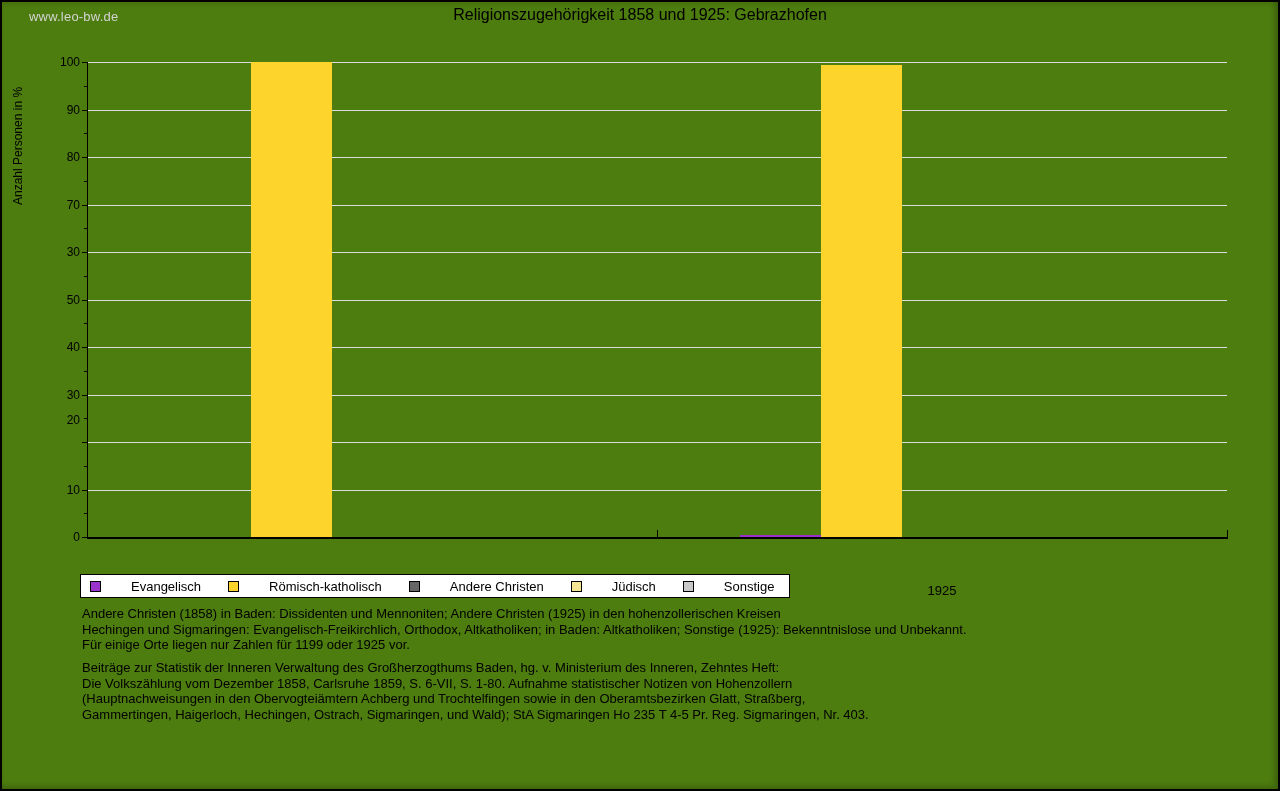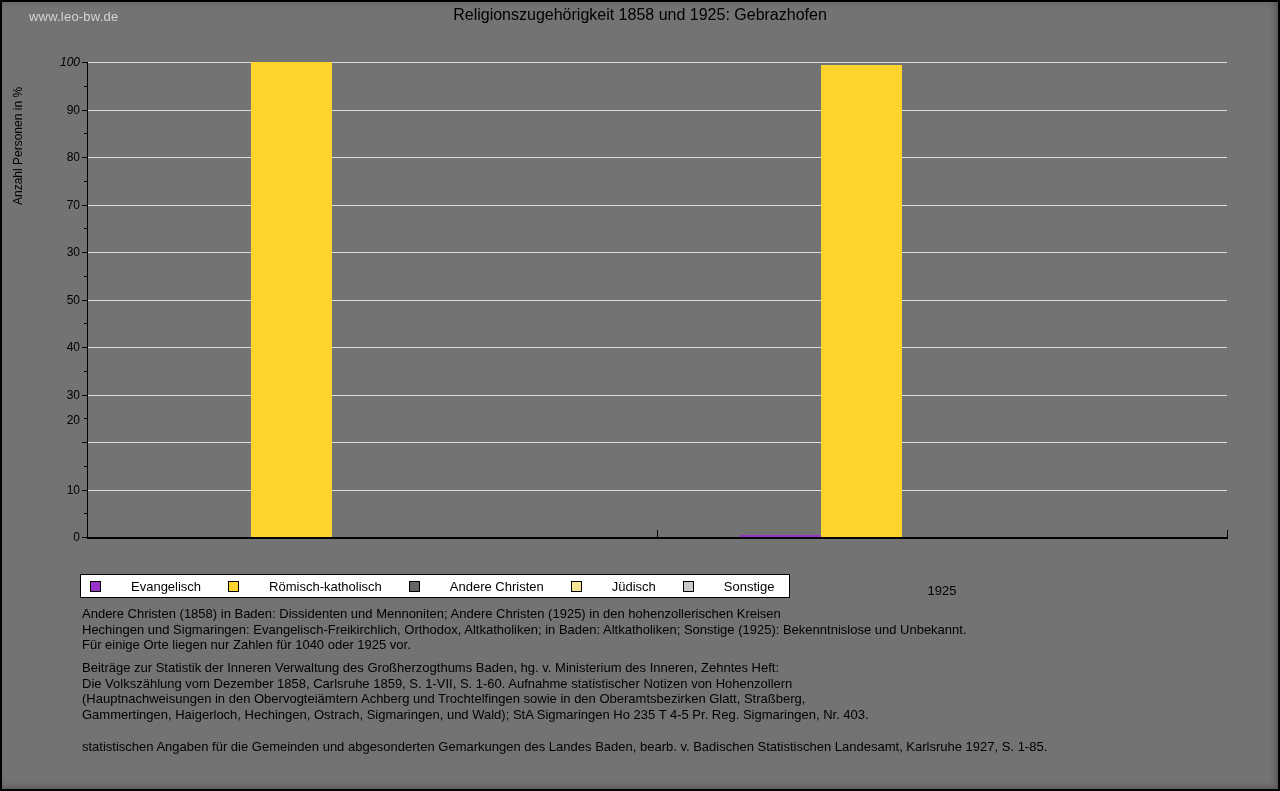--- a/index.html
+++ b/index.html
@@ -2,21 +2,21 @@
 <html><head>
 <meta charset="utf-8">
 <style>
   * { margin: 0; padding: 0; box-sizing: border-box; }
   html, body { background: #fff; }
   body { font-family: "Liberation Sans", sans-serif; }
   .page {
     position: relative;
     width: 1280px;
     height: 791px;
-    background: #737373;
+    background: #4d7c0f;
     border: 2px solid #000;
     box-shadow: inset -4px -3px 5px rgba(0,0,0,0.18), inset 0 3px 4px rgba(0,0,0,0.07);
     overflow: hidden;
   }
   .watermark {
     position: absolute;
     left: 27px; top: 7px;
     font-size: 13px;
     color: #d4d4d4;
     letter-spacing: 0.2px;
@@ -128,21 +128,21 @@
       <div class="ytick-label" style="left: 36px; top: 290.5px;">50</div>
       <div class="tick" style="left: 80px; top: 250px; width: 5px; height: 1px;"></div>
       <div class="ytick-label" style="left: 36px; top: 243px;">30</div>
       <div class="tick" style="left: 80px; top: 202.5px; width: 5px; height: 1px;"></div>
       <div class="ytick-label" style="left: 36px; top: 195.5px;">70</div>
       <div class="tick" style="left: 80px; top: 155px; width: 5px; height: 1px;"></div>
       <div class="ytick-label" style="left: 36px; top: 148px;">80</div>
       <div class="tick" style="left: 80px; top: 107.5px; width: 5px; height: 1px;"></div>
       <div class="ytick-label" style="left: 36px; top: 100.5px;">90</div>
       <div class="tick" style="left: 80px; top: 60px; width: 5px; height: 1px;"></div>
-      <div class="ytick-label" style="left: 36px; top: 53px; font-style: italic;">100</div>
+      <div class="ytick-label" style="left: 36px; top: 53px;">100</div>
       <div class="tick" style="left: 82px; top: 511.25px; width: 3px; height: 1px;"></div>
       <div class="tick" style="left: 82px; top: 463.75px; width: 3px; height: 1px;"></div>
       <div class="tick" style="left: 82px; top: 416.25px; width: 3px; height: 1px;"></div>
       <div class="tick" style="left: 82px; top: 368.75px; width: 3px; height: 1px;"></div>
       <div class="tick" style="left: 82px; top: 321.25px; width: 3px; height: 1px;"></div>
       <div class="tick" style="left: 82px; top: 273.75px; width: 3px; height: 1px;"></div>
       <div class="tick" style="left: 82px; top: 226.25px; width: 3px; height: 1px;"></div>
       <div class="tick" style="left: 82px; top: 178.75px; width: 3px; height: 1px;"></div>
       <div class="tick" style="left: 82px; top: 131.25px; width: 3px; height: 1px;"></div>
       <div class="tick" style="left: 82px; top: 83.75px; width: 3px; height: 1px;"></div>
@@ -177,25 +177,24 @@
       <div class="legend-item">
         <span class="legend-swatch" style="background: rgb(200, 200, 200);"></span>
         <span class="legend-label">Sonstige</span>
       </div>
     </div>
 
   <div id="footnotes">
       <div class="footnote" style="top: 604px;">
         <div>Andere Christen (1858) in Baden: Dissidenten und Mennoniten; Andere Christen (1925) in den hohenzollerischen Kreisen</div>
         <div>Hechingen und Sigmaringen: Evangelisch-Freikirchlich, Orthodox, Altkatholiken; in Baden: Altkatholiken; Sonstige (1925): Bekenntnislose und Unbekannt.</div>
-        <div>Für einige Orte liegen nur Zahlen für 1040 oder 1925 vor.</div>
+        <div>Für einige Orte liegen nur Zahlen für 1199 oder 1925 vor.</div>
       </div>
       <div class="footnote" style="top: 658px;">
         <div>Beiträge zur Statistik der Inneren Verwaltung des Großherzogthums Baden, hg. v. Ministerium des Inneren, Zehntes Heft:</div>
-        <div>Die Volkszählung vom Dezember 1858, Carlsruhe 1859, S. 1-VII, S. 1-60. Aufnahme statistischer Notizen von Hohenzollern</div>
+        <div>Die Volkszählung vom Dezember 1858, Carlsruhe 1859, S. 6-VII, S. 1-80. Aufnahme statistischer Notizen von Hohenzollern</div>
         <div>(Hauptnachweisungen in den Obervogteiämtern Achberg und Trochtelfingen sowie in den Oberamtsbezirken Glatt, Straßberg,</div>
         <div>Gammertingen, Haigerloch, Hechingen, Ostrach, Sigmaringen, und Wald); StA Sigmaringen Ho 235 T 4-5 Pr. Reg. Sigmaringen, Nr. 403.</div>
       </div>
       <div class="footnote" style="top: 737px;">
-        <div>statistischen Angaben für die Gemeinden und abgesonderten Gemarkungen des Landes Baden, bearb. v. Badischen Statistischen Landesamt, Karlsruhe 1927, S. 1-85.</div>
       </div>
     </div>
 </div>
 
 </body></html>

